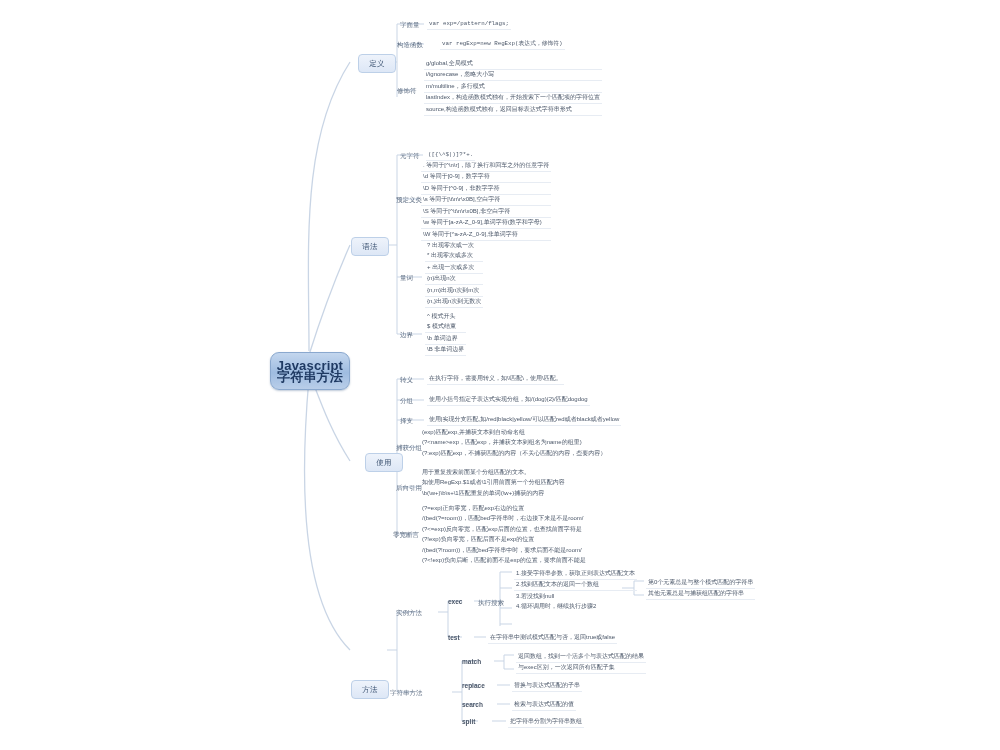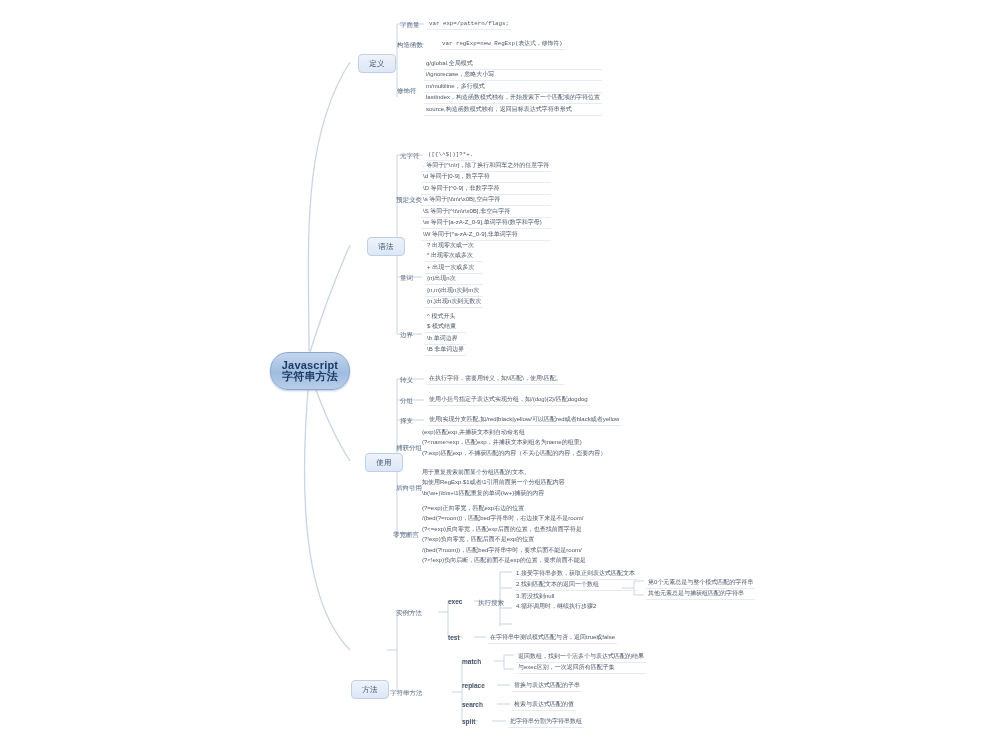--- a/index.html
+++ b/index.html
@@ -10,23 +10,23 @@
   }
   #canvas{position:absolute;left:0;top:0;width:1000px;height:750px;}
   svg.links{position:absolute;left:0;top:0;width:1000px;height:750px;pointer-events:none;}
 
   
   .root{
     position:absolute;
     display:flex;flex-direction:column;align-items:center;justify-content:center;
     width:78px;height:36px;
     background:linear-gradient(180deg,#c3d6ee 0%,#9fbce0 55%,#b9cee9 100%);
-    border:1px solid #8aa8ce;border-radius:18px;
+    border:1px solid #8aa8ce;border-radius:9px;
     box-shadow:0 1px 2px rgba(70,100,140,.35);
-    color:#1f3a63;font-weight:bold;font-size:11px;line-height:11px;
+    color:#1f3a63;font-weight:bold;font-size:13px;line-height:11px;
     letter-spacing:.2px;text-align:center;
   }
   .root .ln2{font-weight:bold;}
 
   
   .branch{
     position:absolute;
     display:flex;align-items:center;justify-content:center;
     width:36px;height:17px;
     background:linear-gradient(180deg,#eef3fb 0%,#dde7f6 100%);
@@ -155,21 +155,21 @@
     <span>修饰符</span>
   </div>
   <div class="leaf" style="left:424px;top:58px;">
     <div class="row">g/global,全局模式</div>
     <div class="row">i/ignorecase，忽略大小写</div>
     <div class="row">m/multiline，多行模式</div>
     <div class="row">lastIndex，构造函数模式独有，开始搜索下一个匹配项的字符位置</div>
     <div class="row">source,构造函数模式独有，返回目标表达式字符串形式</div>
   </div>
 
-  <div class="branch" style="left:351px;top:237px;margin-left:16px;">
+  <div class="branch" style="left:351px;top:237px;">
     <span>语法</span>
   </div>
 
   <div class="l2" style="left:400px;top:151px;">
     <span>元字符</span>
   </div>
   <div class="leaf" style="left:426px;top:149px;">
     <div class="row mono">([{\^$|)]?*+.</div>
   </div>
 

